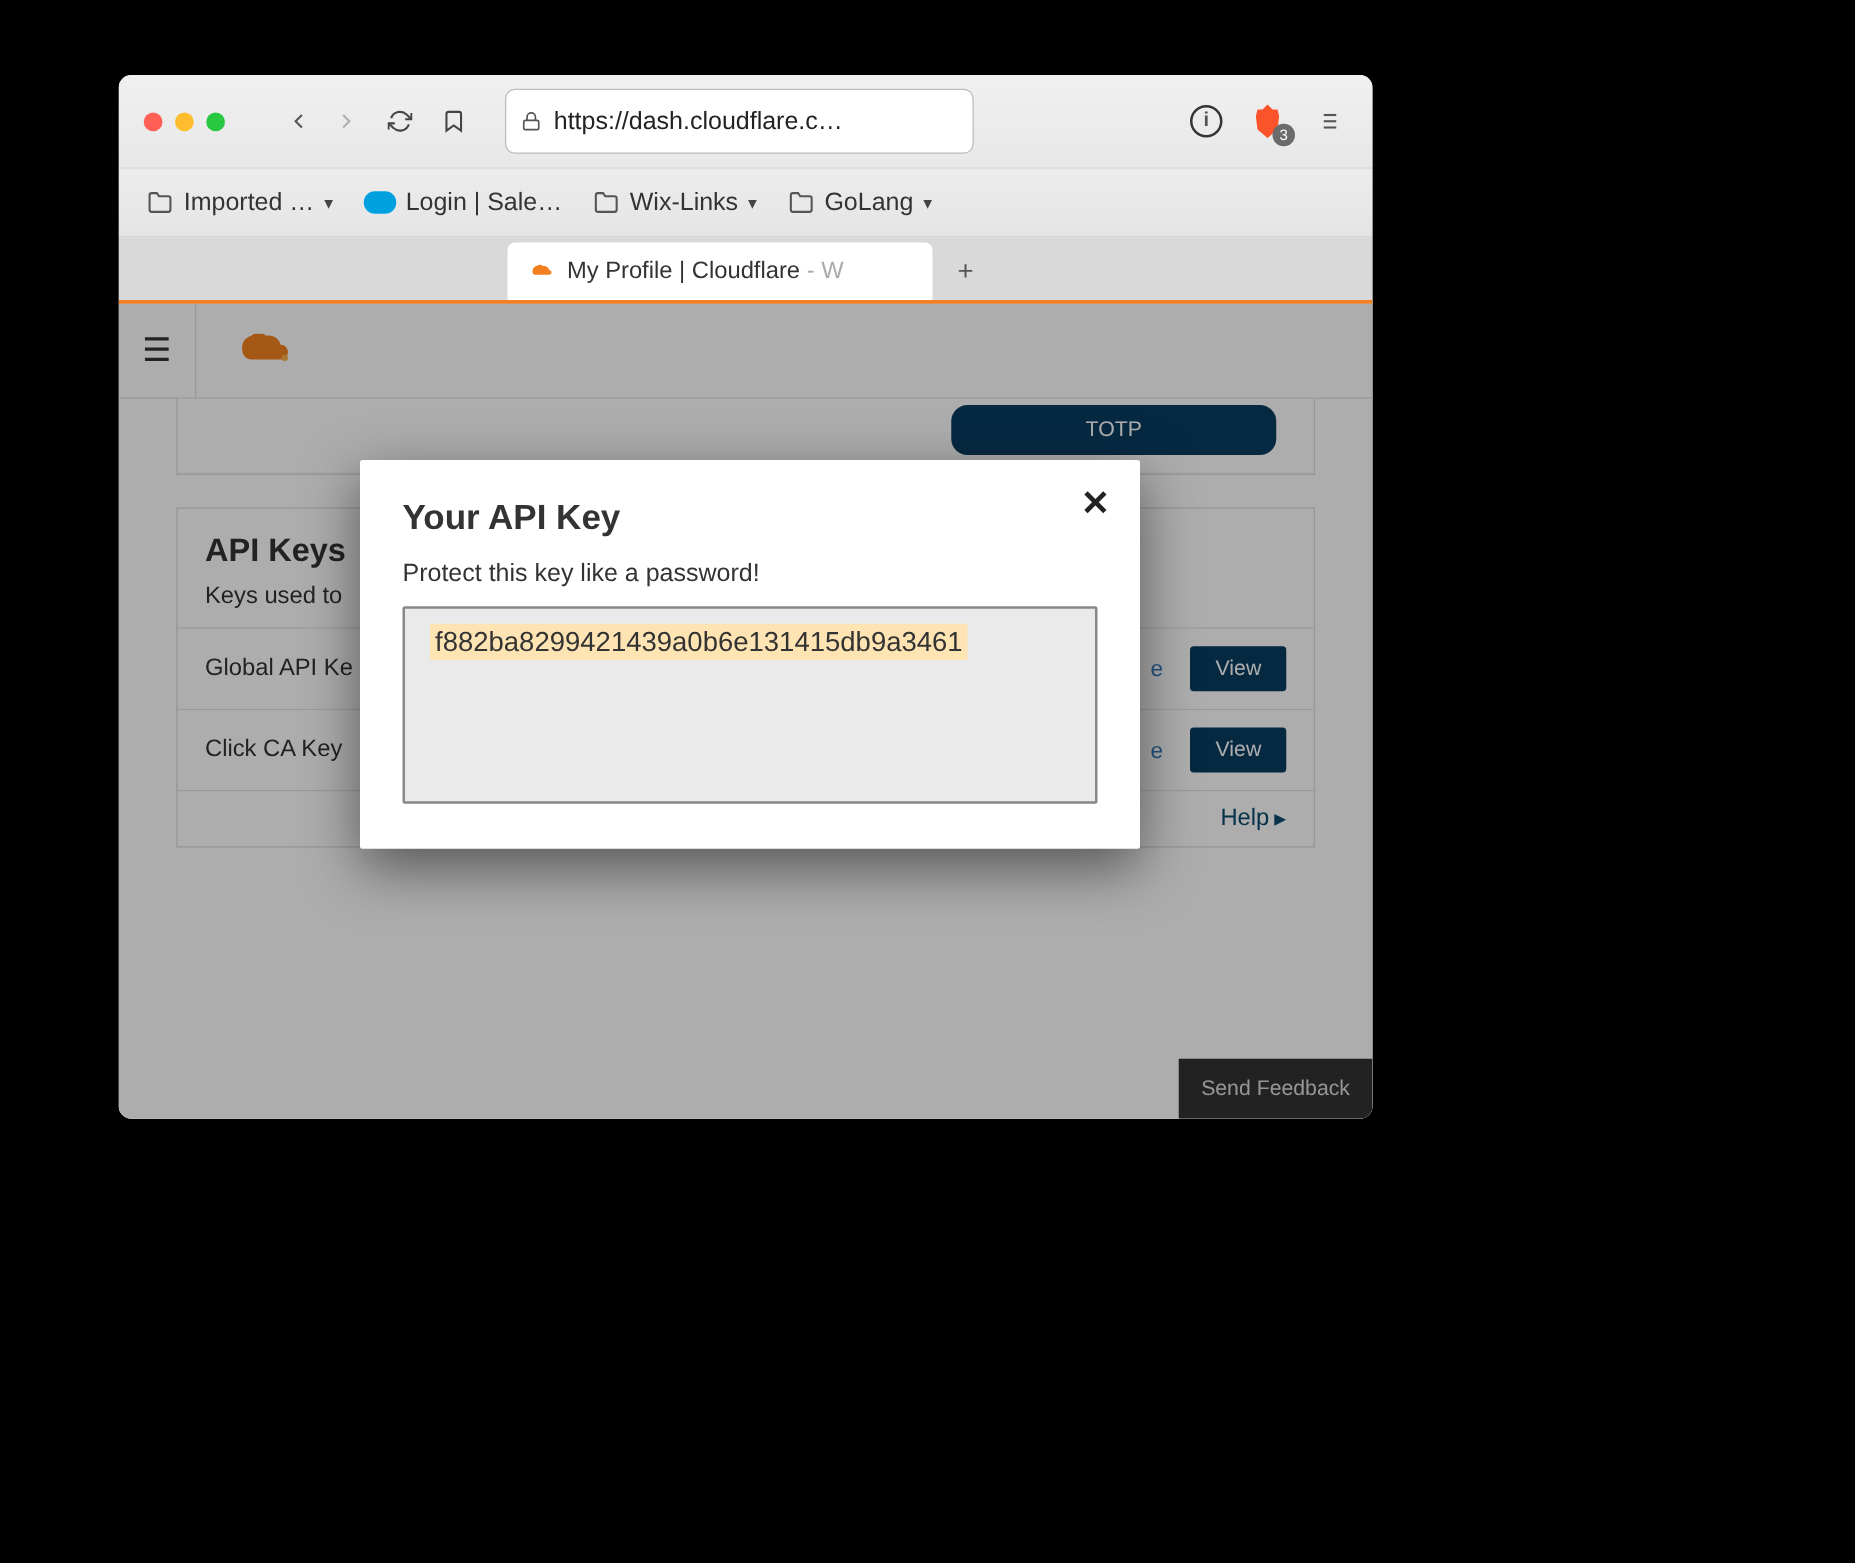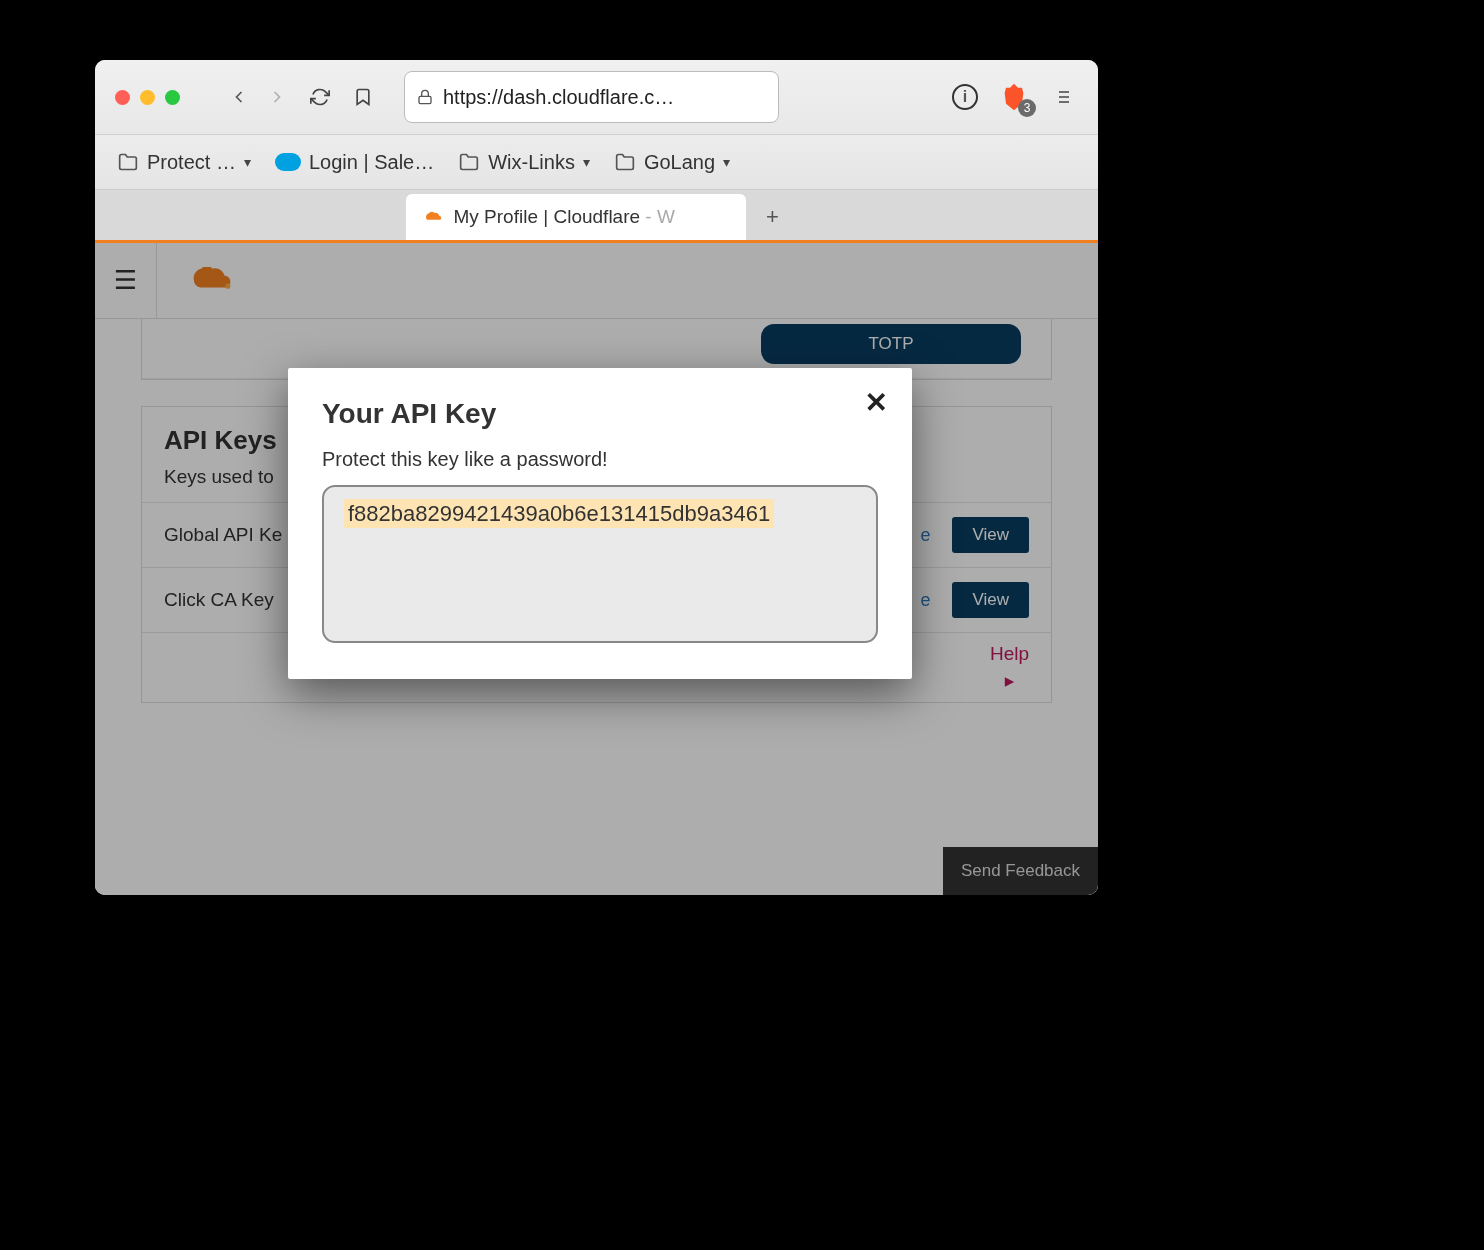--- a/index.html
+++ b/index.html
@@ -52,34 +52,34 @@
     
     .apikeys-card { margin-top:26px; border:1px solid #ddd; }
     .apikeys-card .hdr { padding: 18px 22px 10px; }
     .apikeys-card h2 { font-size:26px; color:#333; font-weight:600; }
     .apikeys-card .desc { padding: 0 22px 14px; font-size:19px; color:#333; }
     .key-row { display:flex; align-items:center; justify-content:space-between; padding:14px 22px; border-top:1px solid #e5e5e5; font-size:19px; color:#333; }
     .key-actions { display:flex; gap:12px; align-items:center; }
     .change-link { color:#2f7bbf; font-size:18px; padding:6px 10px;}
     .view-btn { background:#0a3d62; color:#fff; border:none; padding:8px 20px; border-radius:3px; font-size:17px; }
     .help-row { border-top:1px solid #e5e5e5; padding:10px 22px; display:flex; justify-content:flex-end; }
-    .help-link { color:#be185d; font-size:19px; display:flex; align-items:center; gap:4px;flex-direction:column;}
+    .help-link { color:#0c4a6e; font-size:19px; display:flex; align-items:center; gap:4px;}
     
     
     .feedback { position:absolute; right:0; bottom:0; background:#333; color:#ddd; padding:14px 18px; font-size:17px; }
     
     
     .dim { position:absolute; inset:0; background:rgba(0,0,0,0.32); }
     
     
     .modal { position:absolute; left:193px; top:125px; width:624px; background:#fff; border-radius:2px; padding: 30px 34px 36px; box-shadow:0 15px 45px rgba(0,0,0,0.5); z-index:10; }
     .modal-close { position:absolute; top:18px; right:24px; font-size:28px; font-weight:bold; color:#222; cursor:pointer; }
     .modal h3 { font-size:28px; color:#333; font-weight:600; margin-bottom:18px; }
     .modal .warn { font-size:20px; color:#333; margin-bottom:14px; }
-    .key-box { border:2px solid #888; border-radius:13px; background:#eaeaea; height:158px; padding:14px 20px; }
+    .key-box { border:2px solid #888; border-radius:2px; background:#eaeaea; height:158px; padding:14px 20px; }
     .key-val { background:#ffe4b3; font-size:22px; color:#333; font-family:inherit; padding:2px 4px; display:inline; }
     .copy-hint { margin-top:12px; color:#888; font-size:19px; }
   </style>
 </head>
 <body>
 
 <div class="browser-window">
   <div class="titlebar">
     <div class="traffic-lights">
       <div class="tl red"></div>
@@ -132,21 +132,21 @@
           </svg>
       </div>
     </div>
   </div>
 
   <div class="bookmarks-bar">
     <div class="bm-item">
       <svg class="folder-icon" viewBox="0 0 24 24" fill="none" stroke="currentColor" stroke-width="2">
           <path d="M22 19a2 2 0 01-2 2H4a2 2 0 01-2-2V5a2 2 0 012-2h5l2 3h9a2 2 0 012 2z"></path>
         </svg>
-      <span>Protect …</span>
+      <span>Imported …</span>
       <span class="chev">▾</span>
     </div>
     <div class="bm-item">
       <div class="sf-cloud"></div>
       <span>Login | Sale…</span>
     </div>
     <div class="bm-item">
       <svg class="folder-icon" viewBox="0 0 24 24" fill="none" stroke="currentColor" stroke-width="2">
           <path d="M22 19a2 2 0 01-2 2H4a2 2 0 01-2-2V5a2 2 0 012-2h5l2 3h9a2 2 0 012 2z"></path>
         </svg>

